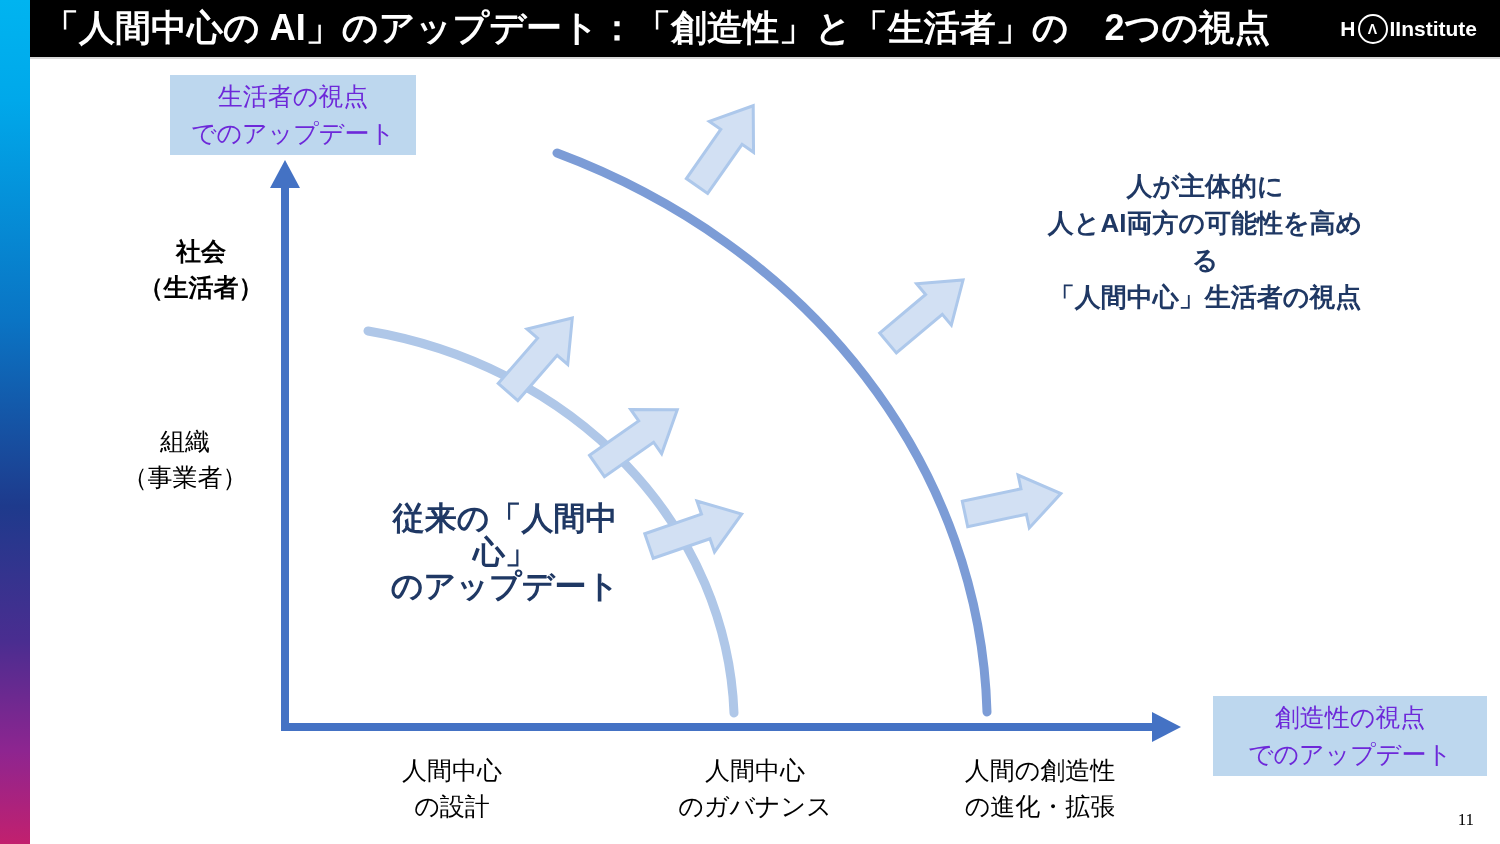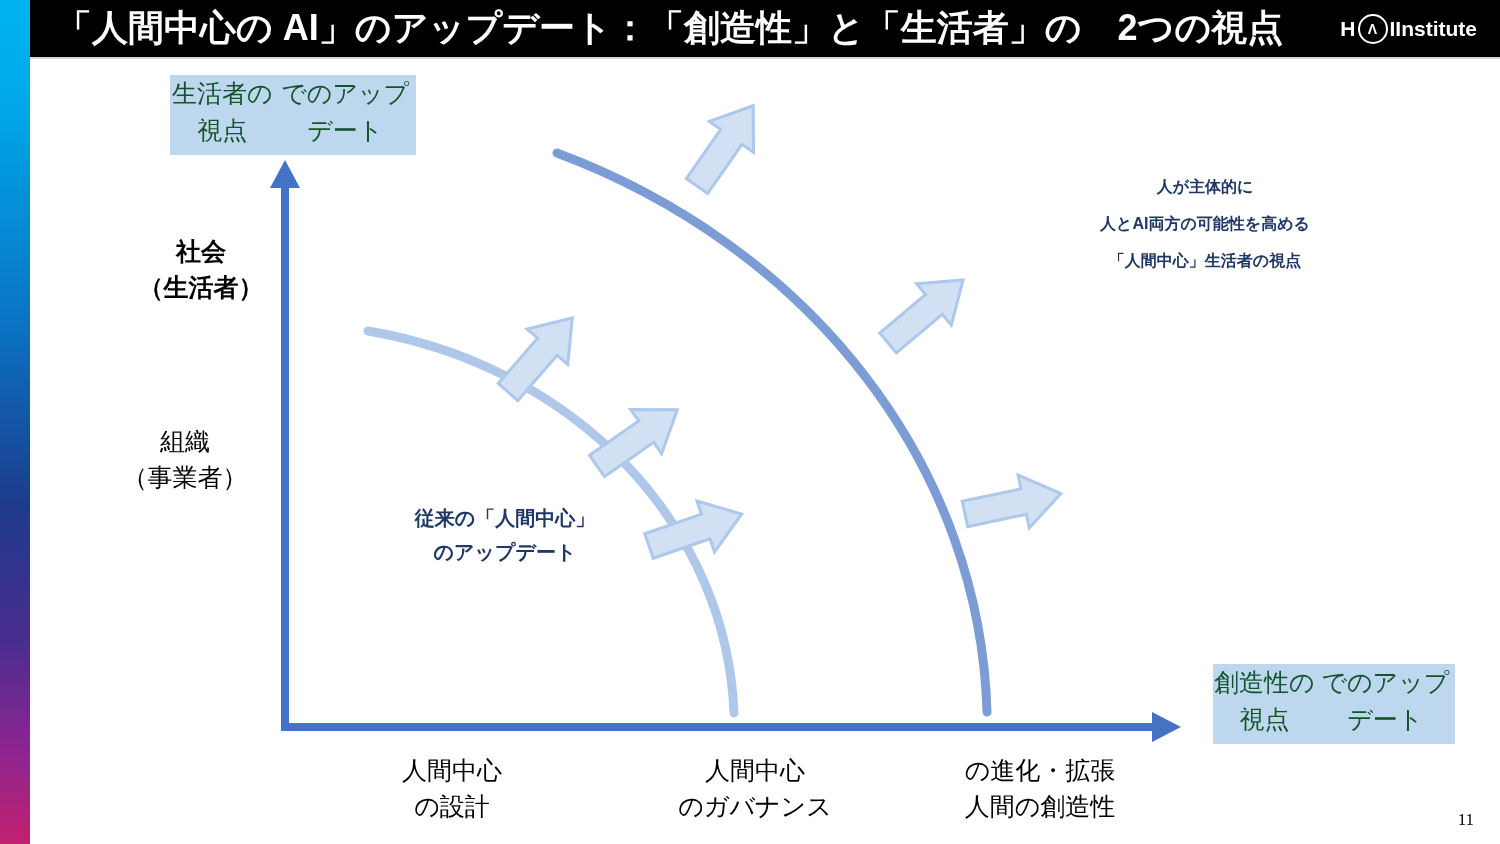--- a/index.html
+++ b/index.html
@@ -14,58 +14,58 @@
       #00b4f0 0%, #00a8ea 12%, #0a74c4 38%, #1e3a8c 60%,
       #4a2d90 76%, #8e2590 89%, #c2206e 100%);
   }
   .title-bar{
     position:absolute;left:30px;top:0;width:1470px;height:57px;
     background:var(--title-bar-bg,#000);border-bottom:2px solid #d9d9d9;
     display:flex;align-items:center;
   }
   .slide-title{
     color:var(--title-text,#fff);font-size:36px;font-weight:bold;
-    padding-left:26px;white-space:nowrap;letter-spacing:0px;
+    padding-left:13px;white-space:nowrap;letter-spacing:0px;
   }
   .logo{
     position:absolute;right:23px;top:0;height:57px;display:flex;align-items:center;
     color:var(--title-text,#fff);font-weight:600;gap:2px;
   }
   .logo .lg-h{font-size:21px;}
   .logo .lg-circle{
     width:26px;height:26px;border:2.5px solid #fff;border-radius:50%;
     display:flex;align-items:center;justify-content:center;
     font-size:14px;font-weight:bold;line-height:1;
   }
   .logo .lg-suffix{font-size:21px;}
   .diagram-svg{position:absolute;left:0;top:0;}
   .axis-stroke{stroke:var(--axis,#4472C4);stroke-width:8;fill:none;}
   .axis-head{fill:var(--axis,#4472C4);stroke:none;}
   .curve-outer{stroke:var(--outer-curve,#7C9CD6);stroke-width:9;fill:none;stroke-linecap:round;}
   .curve-inner{stroke:var(--inner-curve,#AFC7E8);stroke-width:9;fill:none;stroke-linecap:round;}
   .block-arrow{fill:var(--arrow-fill,#D2E0F3);stroke:var(--arrow-stroke,#ADC8EB);stroke-width:3;stroke-linejoin:miter;}
   .label-box{
     position:absolute;background:var(--label-box-bg,#BDD7EE);
-    color:#14532d;text-align:center;font-size:25px;line-height:37px;
-    display:flex;flex-direction:row;justify-content:center;
+    color:#6d28d9;text-align:center;font-size:25px;line-height:37px;
+    display:flex;flex-direction:column;justify-content:center;
   }
   .label-box span{display:block;}
   .tick{
     position:absolute;color:#000;text-align:center;
     font-size:25px;line-height:36px;
   }
   .tick span{display:block;}
   .annot{
     position:absolute;color:var(--annotation-text,#1F3864);
     font-weight:bold;text-align:center;
   }
   .annot span{display:block;}
-  .annot-inner{font-size:20px;line-height:34px;}
+  .annot-inner{font-size:32px;line-height:34px;}
   .annot-middle{font-size:24px;line-height:33px;}
-  .annot-outer{font-size:16px;line-height:37px;}
+  .annot-outer{font-size:26px;line-height:37px;}
   .page-number{
     position:absolute;right:26px;bottom:14px;font-size:17px;color:#000000;
     font-family:"Liberation Serif","DejaVu Serif",serif;
   }
 </style>
 </head>
 <body>
 
 <div class="slide">
 
@@ -98,21 +98,21 @@
     <use href="#barrow" class="block-arrow" transform="translate(965,514) rotate(-12)"></use>
     <use href="#barrow" class="block-arrow" transform="translate(508,392) rotate(-49)"></use>
     <use href="#barrow" class="block-arrow" transform="translate(597,466) rotate(-35)"></use>
     <use href="#barrow" class="block-arrow" transform="translate(649,546) rotate(-19)"></use>
   </svg>
 
   <div class="label-box" style="left:170px;top:75px;width:246px;height:80px;">
     <span>生活者の視点</span>
     <span>でのアップデート</span>
   </div>
-  <div class="label-box" style="left:1213px;top:664px;width:242px;height:80px;font-family:Liberation Serif, serif;">
+  <div class="label-box" style="left:1213px;top:696px;width:274px;height:80px;font-family:Liberation Serif, serif;">
     <span>創造性の視点</span>
     <span>でのアップデート</span>
   </div>
 
   <div class="tick" style="left:116px;top:233px;width:170px;font-weight:bold;">
     <span>社会</span>
     <span>（生活者）</span>
   </div>
   <div class="tick" style="left:100px;top:423px;width:170px;">
     <span>組織</span>
@@ -121,22 +121,22 @@
 
   <div class="tick" style="left:332px;top:752px;width:240px;">
     <span>人間中心</span>
     <span>の設計</span>
   </div>
   <div class="tick" style="left:635px;top:752px;width:240px;">
     <span>人間中心</span>
     <span>のガバナンス</span>
   </div>
   <div class="tick" style="left:920px;top:752px;width:240px;">
+    <span>人間の創造性</span>
     <span>の進化・拡張</span>
-    <span>人間の創造性</span>
   </div>
 
   <div class="annot annot-inner" style="left:365px;top:501px;width:280px;">
     <span>従来の「人間中心」</span>
     <span>のアップデート</span>
   </div>
   <div class="annot annot-outer" style="left:1045px;top:168px;width:320px;">
     <span>人が主体的に</span>
     <span>人とAI両方の可能性を高める</span>
     <span>「人間中心」生活者の視点</span>

